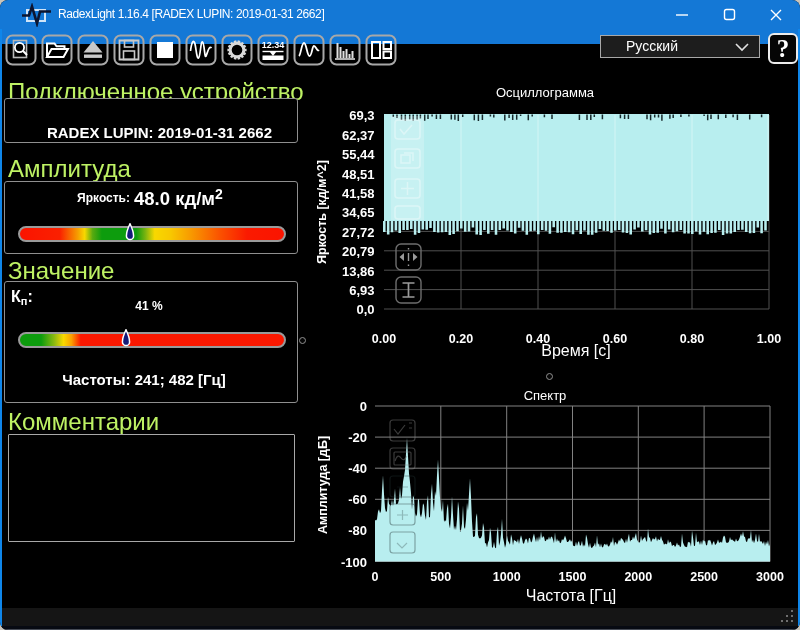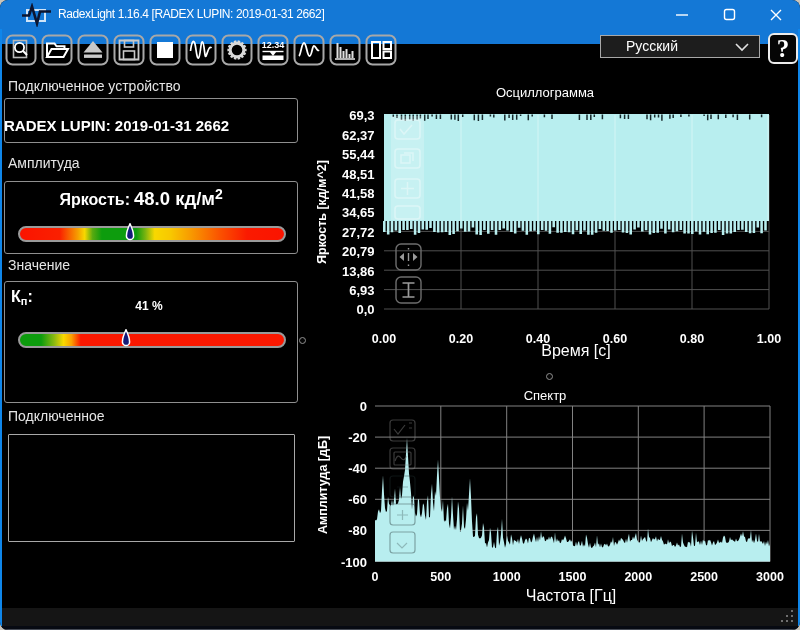--- a/index.html
+++ b/index.html
@@ -6,21 +6,21 @@
 .win{position:absolute;left:0;top:0;width:800px;height:630px;background:#000;border-radius:8px;overflow:hidden}
 .titlebar{position:absolute;left:0;top:0;width:800px;height:44px;background:#1478d6}
 .title{position:absolute;left:58px;top:7px;font-size:12px;letter-spacing:-0.4px;color:#fff}
 .edgeL{position:absolute;left:0;top:29px;width:2px;height:597px;background:#0f86ea}
 .edgeR{position:absolute;right:0;top:29px;width:2px;height:597px;background:#0f86ea}
 .statusbar{position:absolute;left:2px;top:608px;width:796px;height:18px;background:#151515}
 .botstrip{position:absolute;left:0px;top:626px;width:800px;height:4px;background:#070a12;border-bottom:1px solid #464b55;border-radius:0 0 8px 8px}
 .tbtn{position:absolute;top:34px;width:32px;height:32px}
 .drop{position:absolute;left:600px;top:35px;width:160px;height:23px;background:#1d1d1d;border:1px solid #a8a8a8;color:#fff;font-size:14px;line-height:21px;padding-left:25px}
 .helpb{position:absolute;left:768px;top:33px;width:30px;height:31px;border:2px solid #ececec;border-radius:6px;background:#050505;color:#fff;text-align:center;font-family:"Liberation Serif",serif;font-size:25px;font-weight:bold;line-height:28px}
-.seclab{position:absolute;color:#e5e5e5;font-size:14px}
+.seclab{position:absolute;color:#bef264;font-size:24px}
 .box{position:absolute;border:1px solid #8f8f8f;border-radius:3px;background:#000}
 .bar{position:absolute;height:16px;width:268px;left:18px;border-radius:8px;border:2px solid #9a9a9a}
 .wt{color:#fff;font-weight:bold}
 </style></head><body>
 <div class="win">
   <svg width="800" height="630" style="position:absolute;left:0;top:0">
     <g font-family="Liberation Sans" fill="#ffffff">
       <text x="545" y="97" font-size="13" text-anchor="middle">Осциллограмма</text>
       <g stroke="#505050" stroke-width="1">
           <path d="M384 115.0 H769"></path>
@@ -237,41 +237,42 @@
 
   <div class="drop">Русский
     <svg width="14" height="9" style="position:absolute;right:10px;top:7px">
         <path d="M1 1 l6 6 l6 -6" stroke="#e0e0e0" stroke-width="1.6" fill="none"></path>
       </svg>
   </div>
   <div class="helpb">?</div>
 
   <div class="seclab" style="left:8px;top:78px">Подключенное устройство</div>
   <div class="box" style="left:4px;top:98px;width:294px;height:45px"></div>
-  <div class="wt" style="position:absolute;left:4px;top:117px;width:268px;text-align:left;font-size:15px">RADEX LUPIN: 2019-01-31 2662</div>
+  <div class="wt" style="position:absolute;left:4px;top:124px;width:268px;text-align:right;font-size:15px">RADEX LUPIN: 2019-01-31 2662</div>
 
   <div class="seclab" style="left:8px;top:155px">Амплитуда</div>
   <div class="box" style="left:4px;top:181px;width:294px;height:73px"></div>
-  <div class="wt" style="position:absolute;left:4px;top:191px;width:126px;text-align:right;font-size:16px">Яркость:</div>
+  <div class="wt" style="position:absolute;left:4px;top:191px;width:126px;text-align:right;font-size:12px">Яркость:</div>
   <div class="wt" style="position:absolute;left:134px;top:186px;font-size:18.5px">48.0 кд/м<span style="font-size:14px;vertical-align:6px">2</span></div>
   <div class="bar" style="top:226px;background:linear-gradient(to right,#fa1400 0%,#fa2000 15%,#f6a000 22%,#f8d800 24.5%,#58aa10 27.5%,#0d9c0d 31%,#0d9c0d 44%,#7ab410 47.5%,#f8d800 51%,#f8c800 57%,#f89800 65%,#fa5000 76%,#fa1a00 86%,#fa1400 100%)"></div>
   <svg width="10" height="20" style="position:absolute;left:125px;top:223px">
     <path d="M5 0.8 C5 0.8 1.4 8.5 1.4 12.9 a3.6 3.6 0 0 0 7.2 0 C8.6 8.5 5 0.8 5 0.8 Z" fill="#141a78" stroke="#ffffff" stroke-width="1.5"></path>
   </svg>
 
   <div class="seclab" style="left:8px;top:257px">Значение</div>
   <div class="box" style="left:4px;top:281px;width:294px;height:122px"></div>
   <div class="wt" style="position:absolute;left:11px;top:288px;font-size:16px">К<span style="font-size:11px;vertical-align:-3px">п</span>:</div>
   <div class="wt" style="position:absolute;left:4px;top:299px;width:290px;text-align:center;font-size:12px">41 %</div>
   <div class="bar" style="top:332px;background:linear-gradient(to right,#0d9c0d 0%,#0d9c0d 8%,#8cba10 13%,#f8d800 16.5%,#f8a000 19.5%,#fb1800 23%,#fb1800 100%)"></div>
   <svg width="10" height="20" style="position:absolute;left:121px;top:329px">
     <path d="M5 0.8 C5 0.8 1.4 8.5 1.4 12.9 a3.6 3.6 0 0 0 7.2 0 C8.6 8.5 5 0.8 5 0.8 Z" fill="#141a78" stroke="#ffffff" stroke-width="1.5"></path>
   </svg>
-
-  <div class="seclab" style="left:8px;top:408px">Подключенное</div>
+  <div class="wt" style="position:absolute;left:4px;top:371px;width:280px;text-align:center;font-size:15px">Частоты: 241; 482 [Гц]</div>
+
+  <div class="seclab" style="left:8px;top:408px">Комментарии</div>
   <div class="box" style="left:8px;top:434px;width:287px;height:108px;border-color:#a8a8a8;border-radius:1px"></div>
 
   <div style="position:absolute;left:299px;top:337px;width:7px;height:7px;border:1px solid #909090;border-radius:50%;background:#050505"></div>
   <div style="position:absolute;left:546px;top:373px;width:7px;height:7px;border:1px solid #909090;border-radius:50%;background:#050505"></div>
 
   <div class="statusbar">
     <svg width="16" height="16" style="position:absolute;right:2px;bottom:1px">
       <g fill="#6f6f6f">
           <rect x="11" y="1" width="2" height="2"></rect>
           <rect x="11" y="6" width="2" height="2"></rect>

